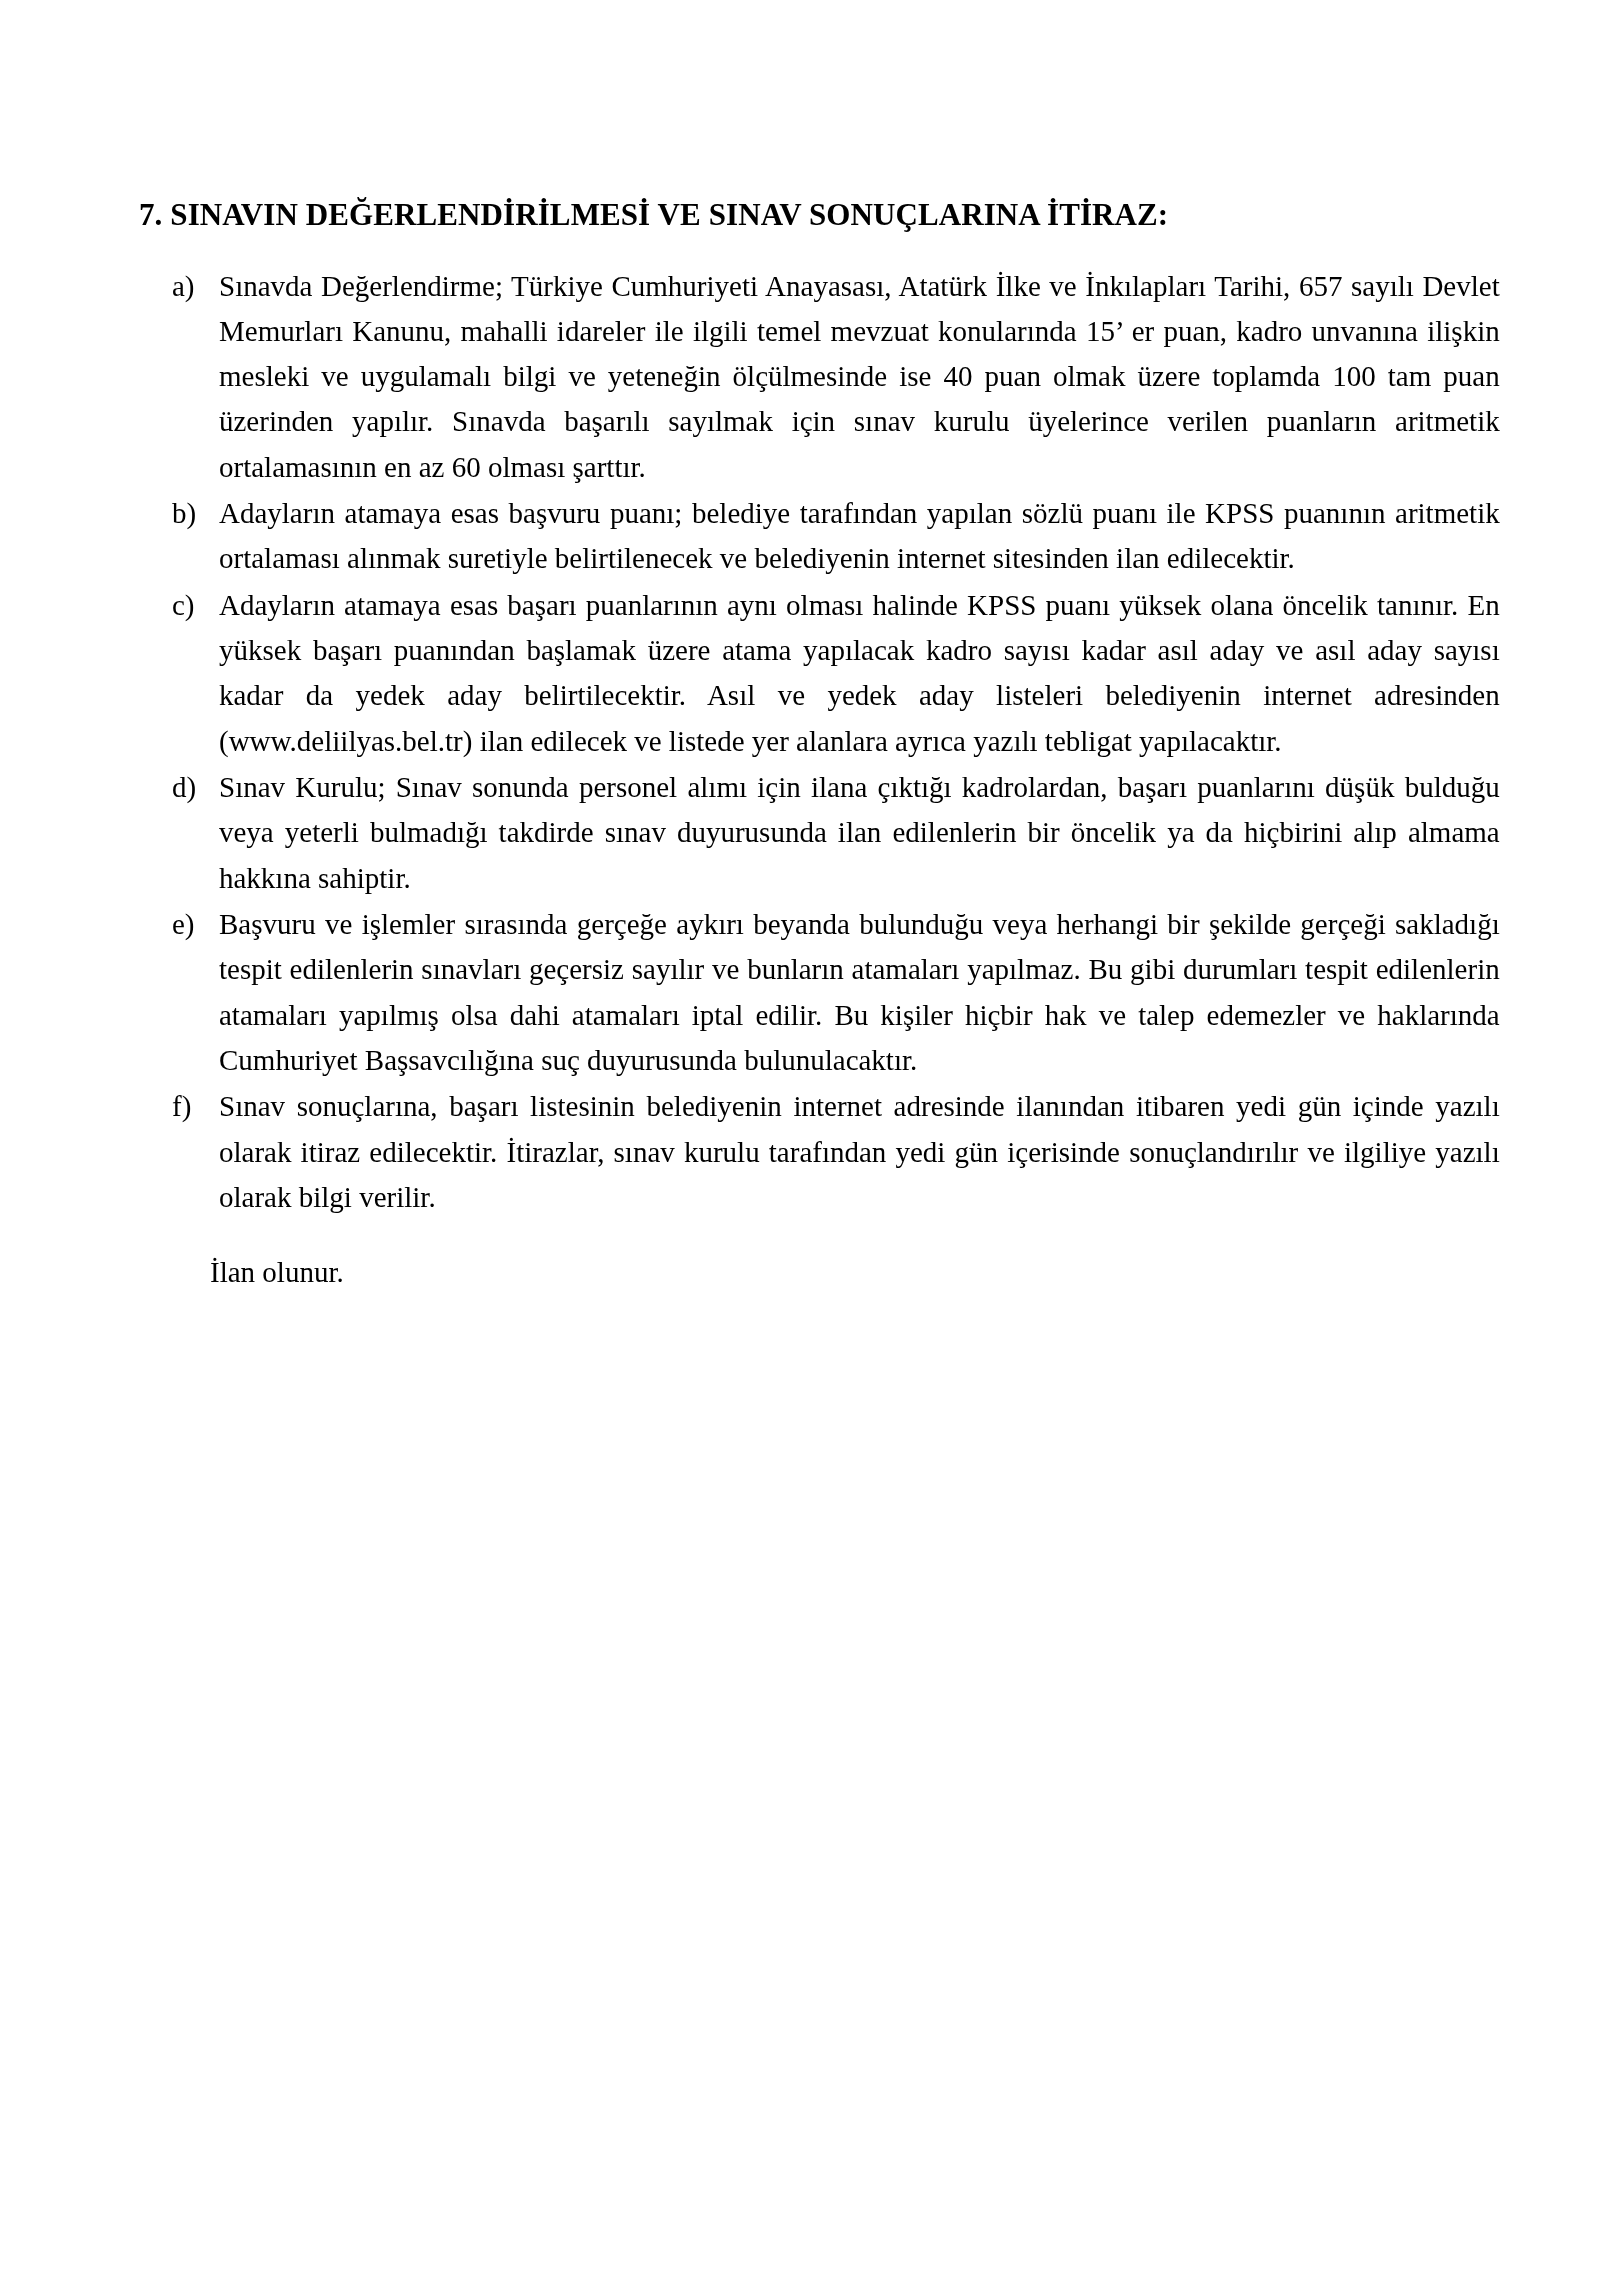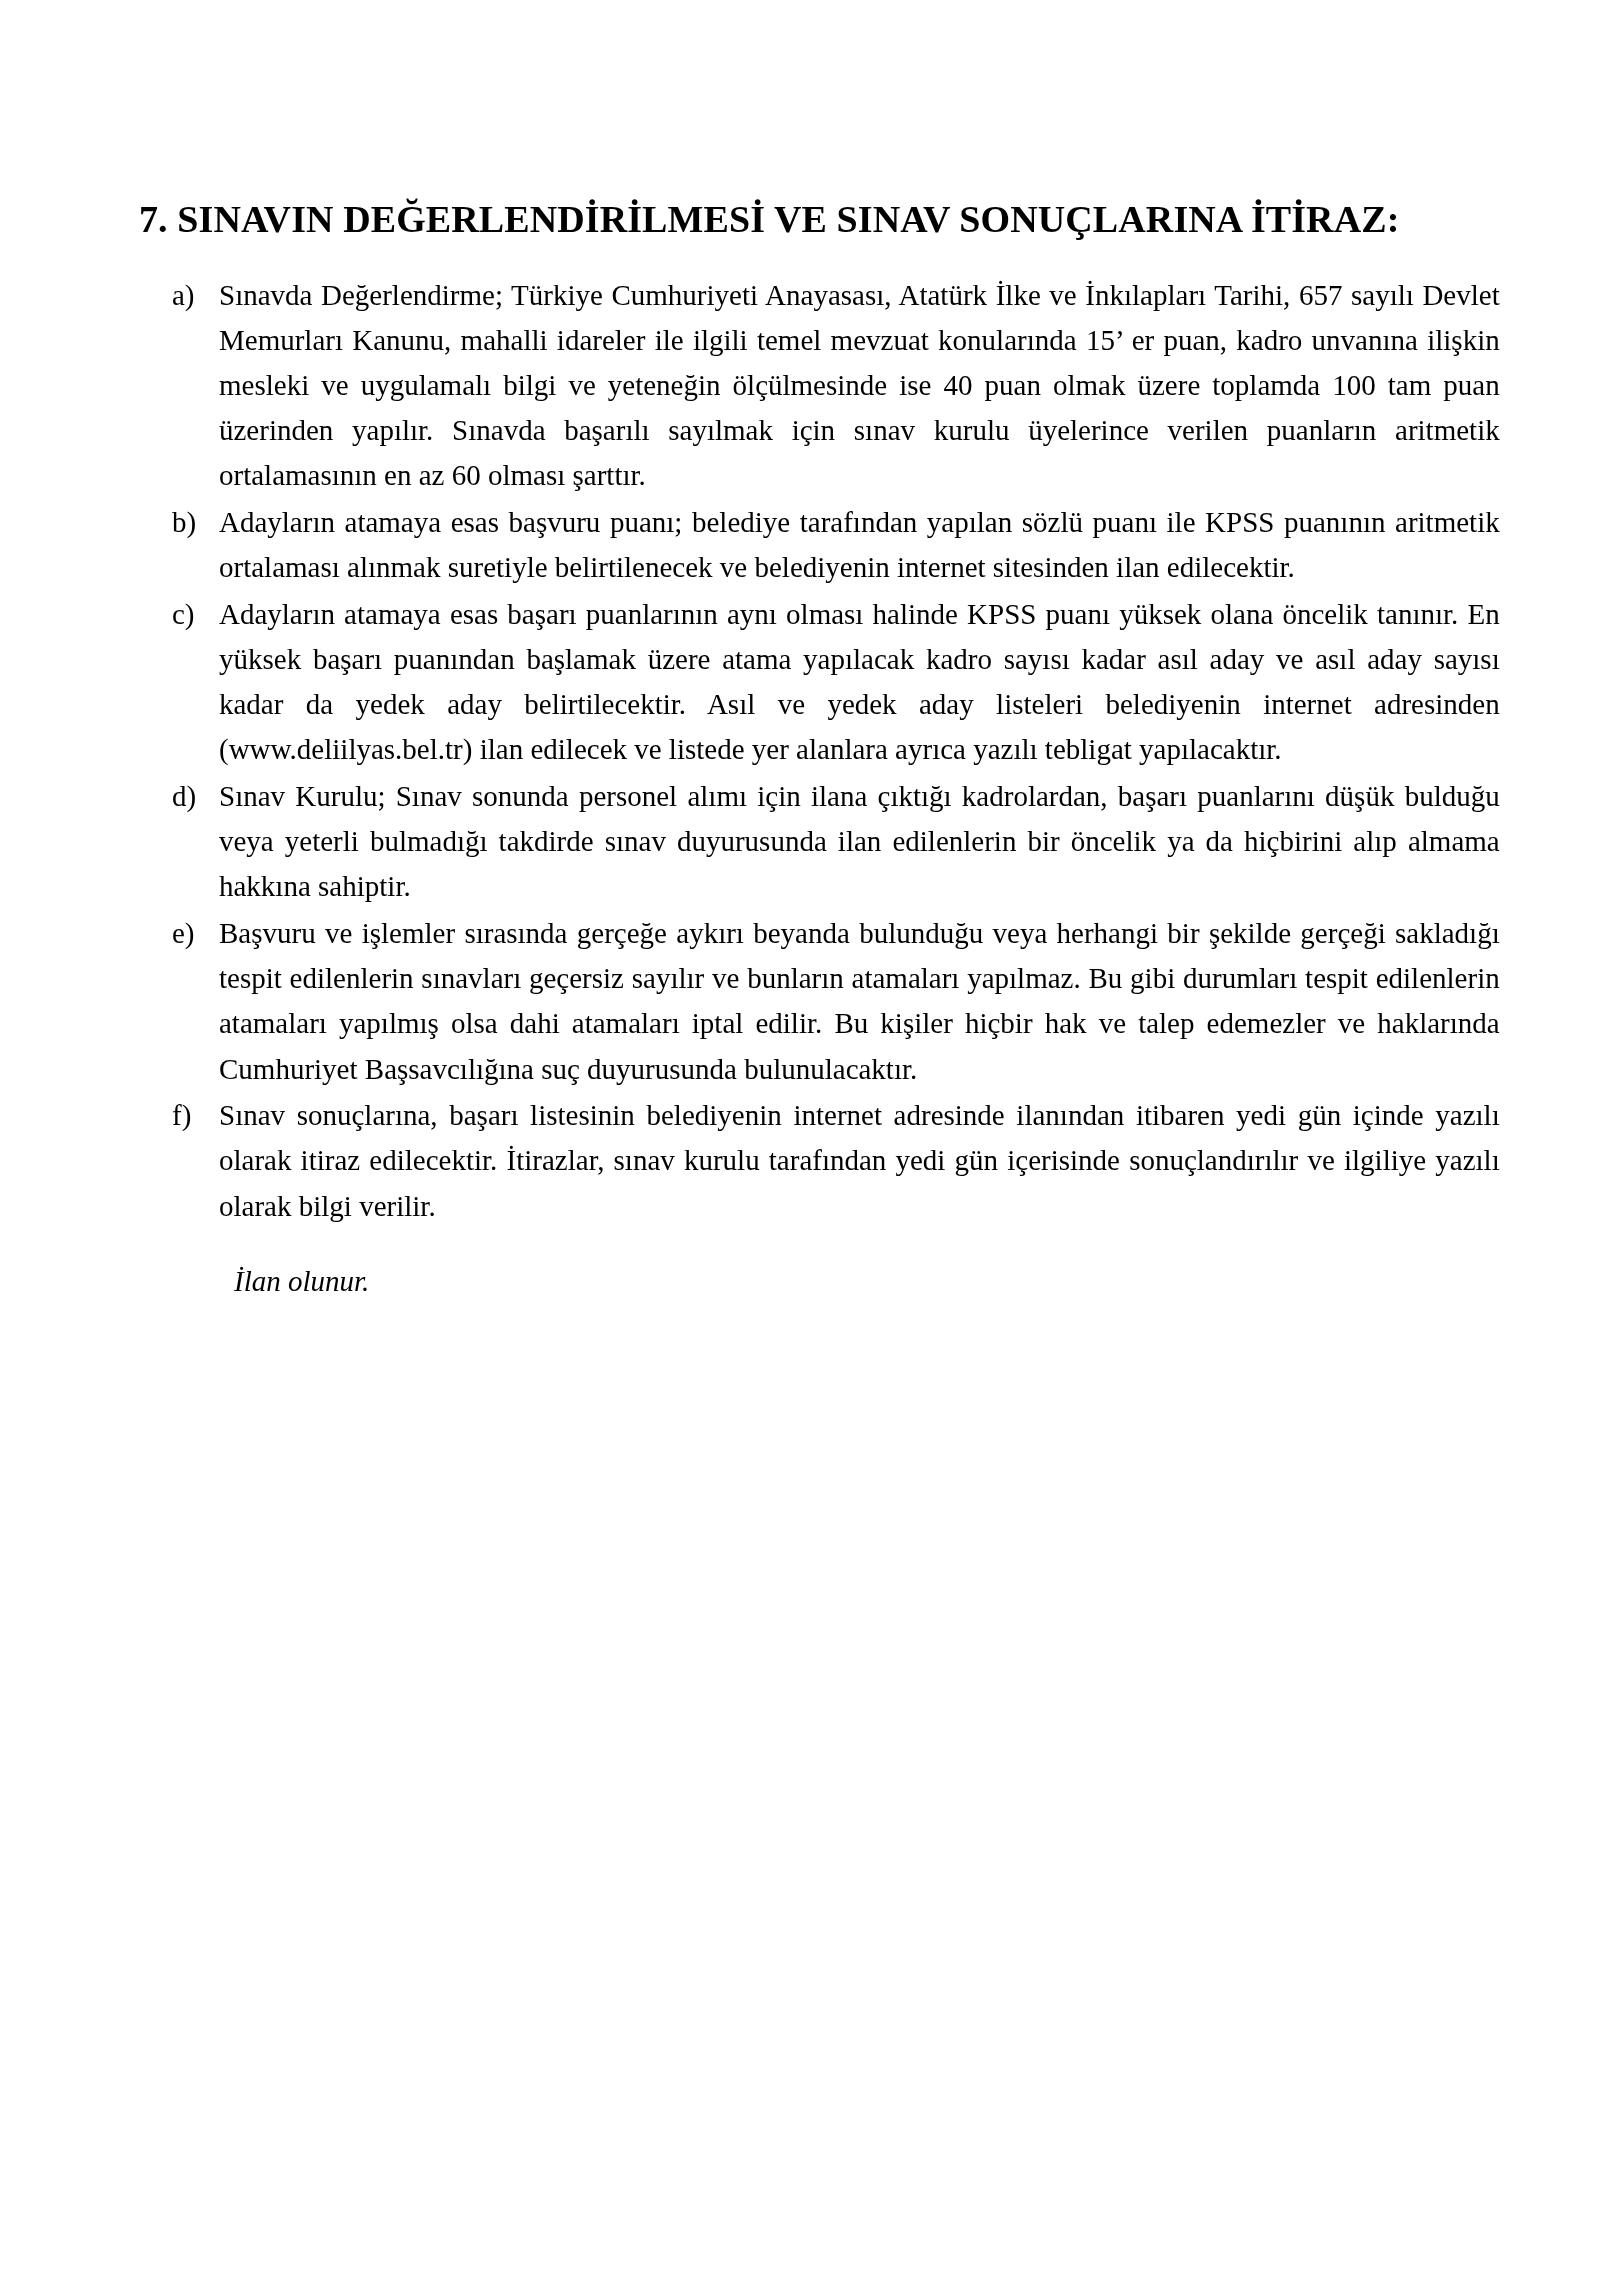--- a/index.html
+++ b/index.html
@@ -13,21 +13,21 @@
     width: 1623px;
     height: 2295px;
     background: #ffffff;
     box-sizing: border-box;
     padding: 196px 122px 0 122px;
     font-family: "Liberation Serif", "DejaVu Serif", serif;
     color: #000000;
     overflow: hidden;
   }
   .doc-heading {
-    font-size: 38px;
+    font-size: 31px;
     font-weight: bold;
     line-height: 1.25;
     margin: 0 0 29px 17px;
     letter-spacing: 0.1px;
   }
   .clause-list {
     list-style: none;
     margin: 0;
     padding: 0;
   }
@@ -50,22 +50,21 @@
     font-size: 29px;
     line-height: 1.56;
     text-align: justify;
     text-justify: inter-word;
     hyphens: none;
     padding-right: 1.3px;
   }
   .closing-note {
     font-size: 29px;
     line-height: 1.56;
-    margin: 30px 0 0 112px;
-    font-style: italic;
+    margin: 30px 0 0 88px;
   }
   .signature-block {
     margin-top: 86px;
     text-align: right;
     padding-right: 15.7px;
   }
   .signature-line {
     font-size: 29.4px;
     font-weight: bold;
     line-height: 1.4;

